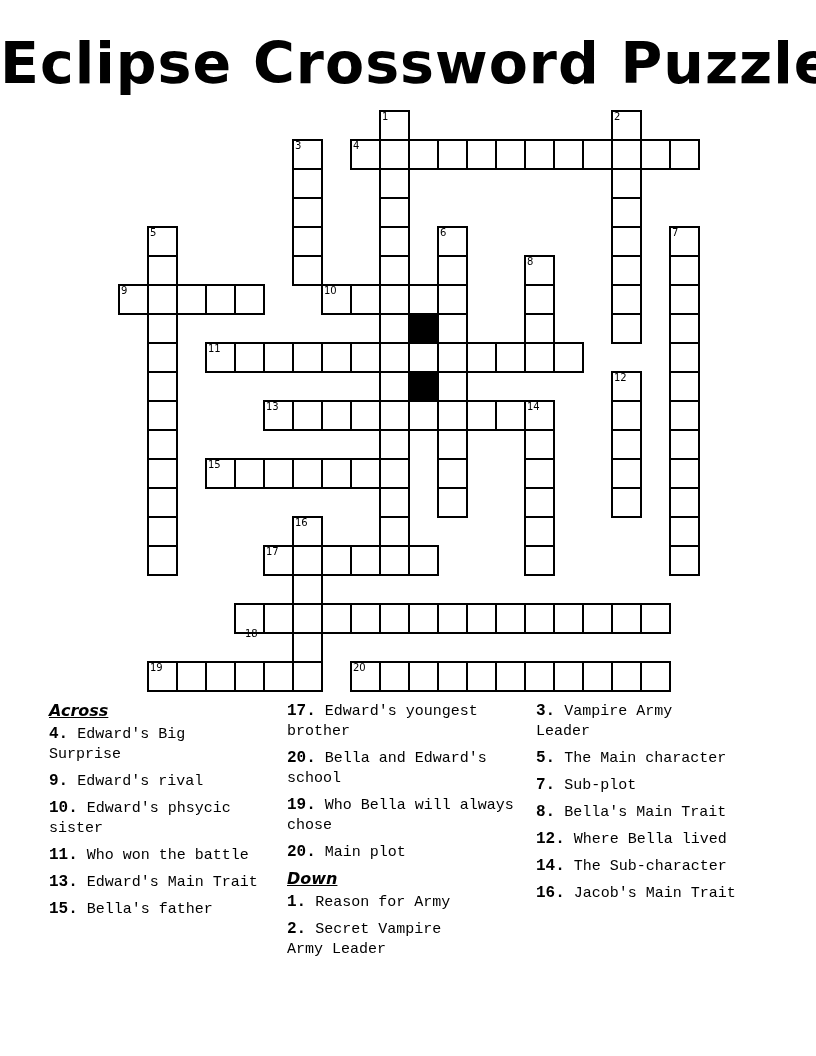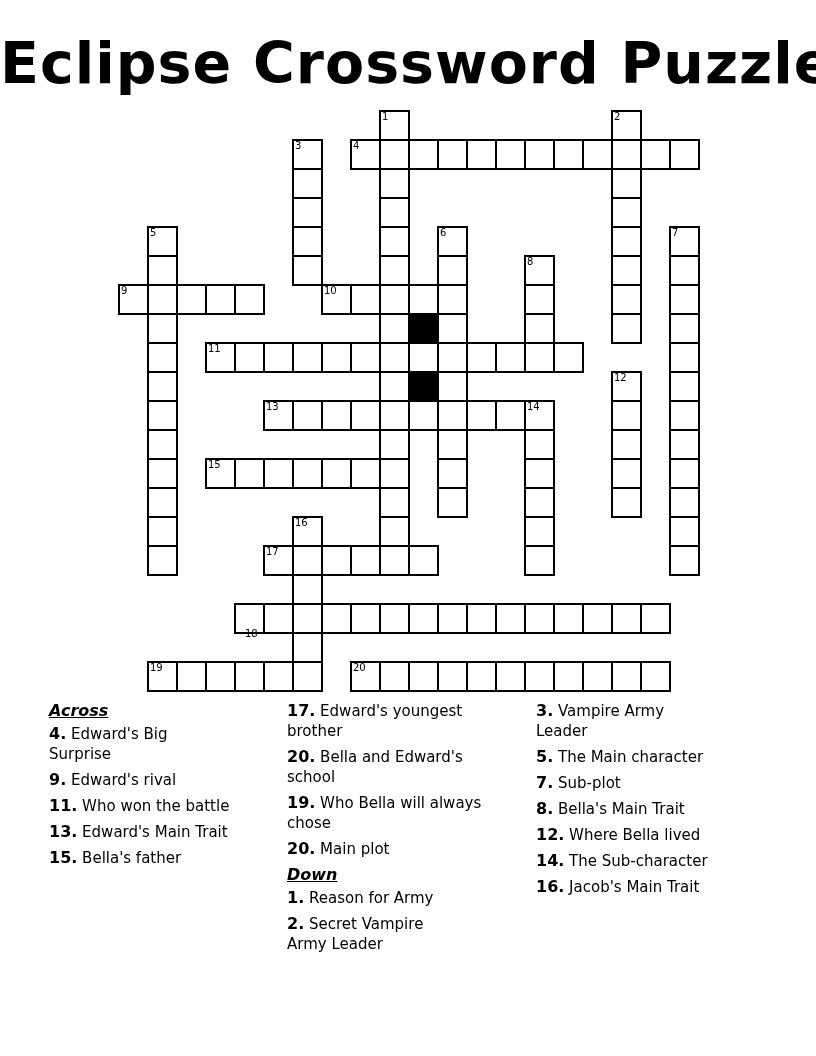--- a/index.html
+++ b/index.html
@@ -60,20 +60,21 @@
   .clue-heading {
     font-weight: bold;
     font-style: italic;
     font-size: 16px;
     text-decoration: underline;
     margin-bottom: 3px;
   }
   .clue {
     margin-bottom: 6px;
     white-space: nowrap;
+    font-family: Liberation Mono, monospace;
   }
   .clue-num {
     font-weight: bold;
     font-size: 16px;
   }
 </style>
 </head>
 <body>
 
 <div class="page">
@@ -257,20 +258,21 @@
       <div class="cellnum" style="left: 177px; top: 408px;">16</div>
       <div class="cellnum" style="left: 148px; top: 437px;">17</div>
       <div class="cellnum" style="left: 127px; top: 495px; margin-top: 24px;">18</div>
       <div class="cellnum" style="left: 32px; top: 553px;">19</div>
       <div class="cellnum" style="left: 235px; top: 553px;">20</div>
     </div>
   <div id="clue-col-0" class="clue-col">
       <div class="clue-heading">Across</div>
       <div class="clue"><span class="clue-num">4.</span><span> Edward's Big</span><br><span>Surprise</span></div>
       <div class="clue"><span class="clue-num">9.</span><span> Edward's rival</span></div>
+      <div class="clue"><span class="clue-num">10.</span><span> Edward's phsycic</span><br><span>sister</span></div>
       <div class="clue"><span class="clue-num">11.</span><span> Who won the battle</span></div>
       <div class="clue"><span class="clue-num">13.</span><span> Edward's Main Trait</span></div>
       <div class="clue"><span class="clue-num">15.</span><span> Bella's father</span></div>
     </div>
   <div id="clue-col-1" class="clue-col">
       <div class="clue"><span class="clue-num">17.</span><span> Edward's youngest</span><br><span>brother</span></div>
       <div class="clue"><span class="clue-num">20.</span><span> Bella and Edward's</span><br><span>school</span></div>
       <div class="clue"><span class="clue-num">19.</span><span> Who Bella will always</span><br><span>chose</span></div>
       <div class="clue"><span class="clue-num">20.</span><span> Main plot</span></div>
       <div class="clue-heading">Down</div>

